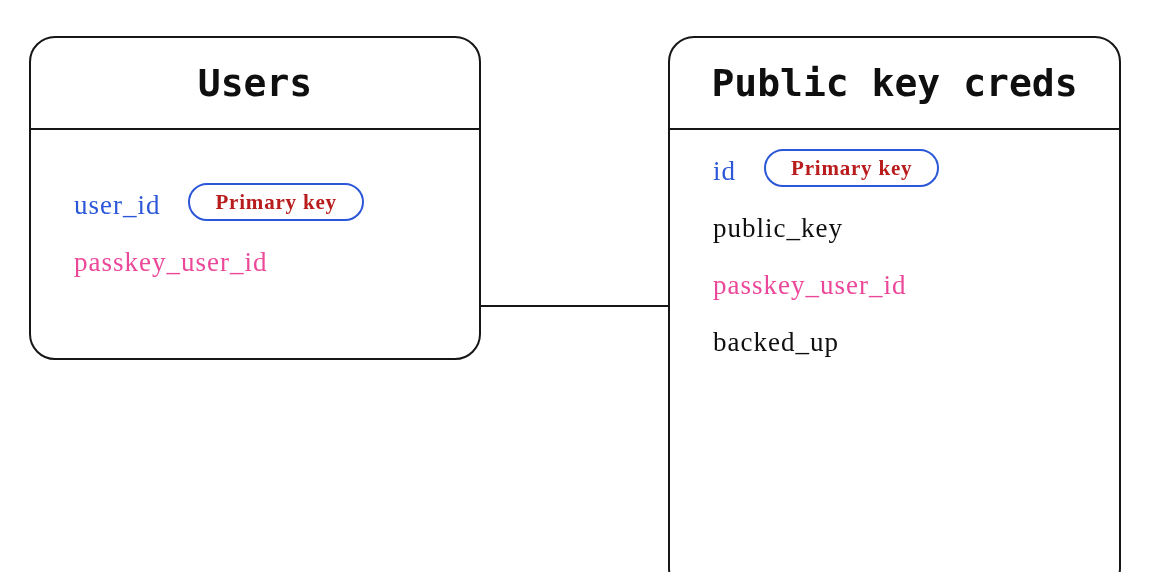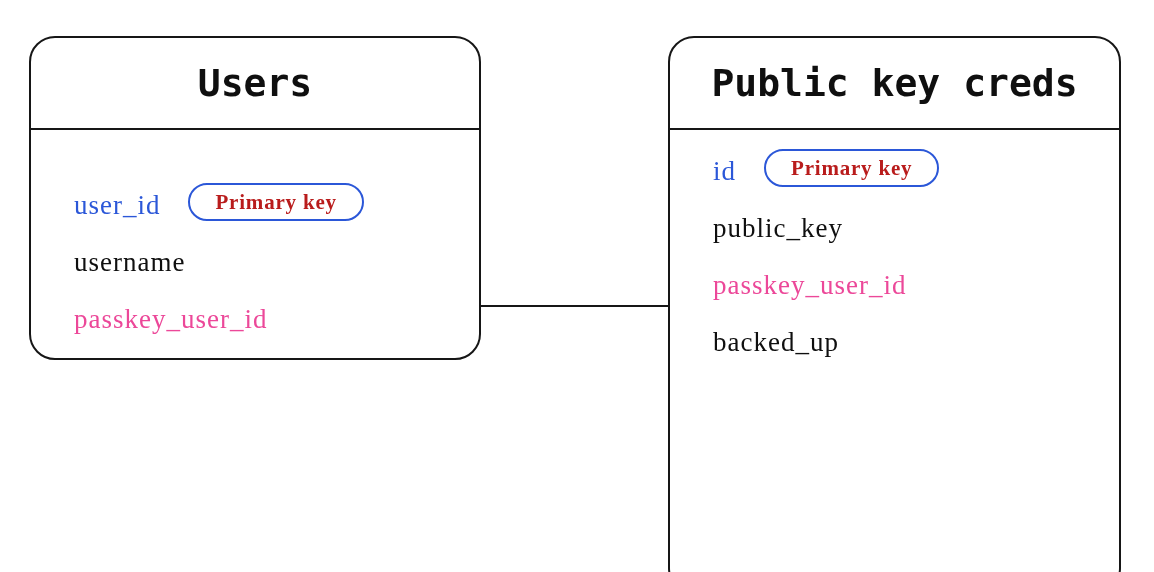--- a/index.html
+++ b/index.html
@@ -95,23 +95,20 @@
 <div class="canvas">
 
   <div class="er-table users">
     <div class="table-header">Users</div>
     <div class="table-body">
       <div class="field-row">
         <span class="field-name pk">user_id</span>
         <span class="pk-badge">Primary key</span>
       </div>
       <div class="field-row">
-        <span class="field-name">username</span>
-      </div>
-      <div class="field-row">
         <span class="field-name fk">passkey_user_id</span>
       </div>
     </div>
   </div>
 
   <div class="relationship-line"></div>
 
   <div class="er-table creds">
     <div class="table-header">Public key creds</div>
     <div class="table-body">

